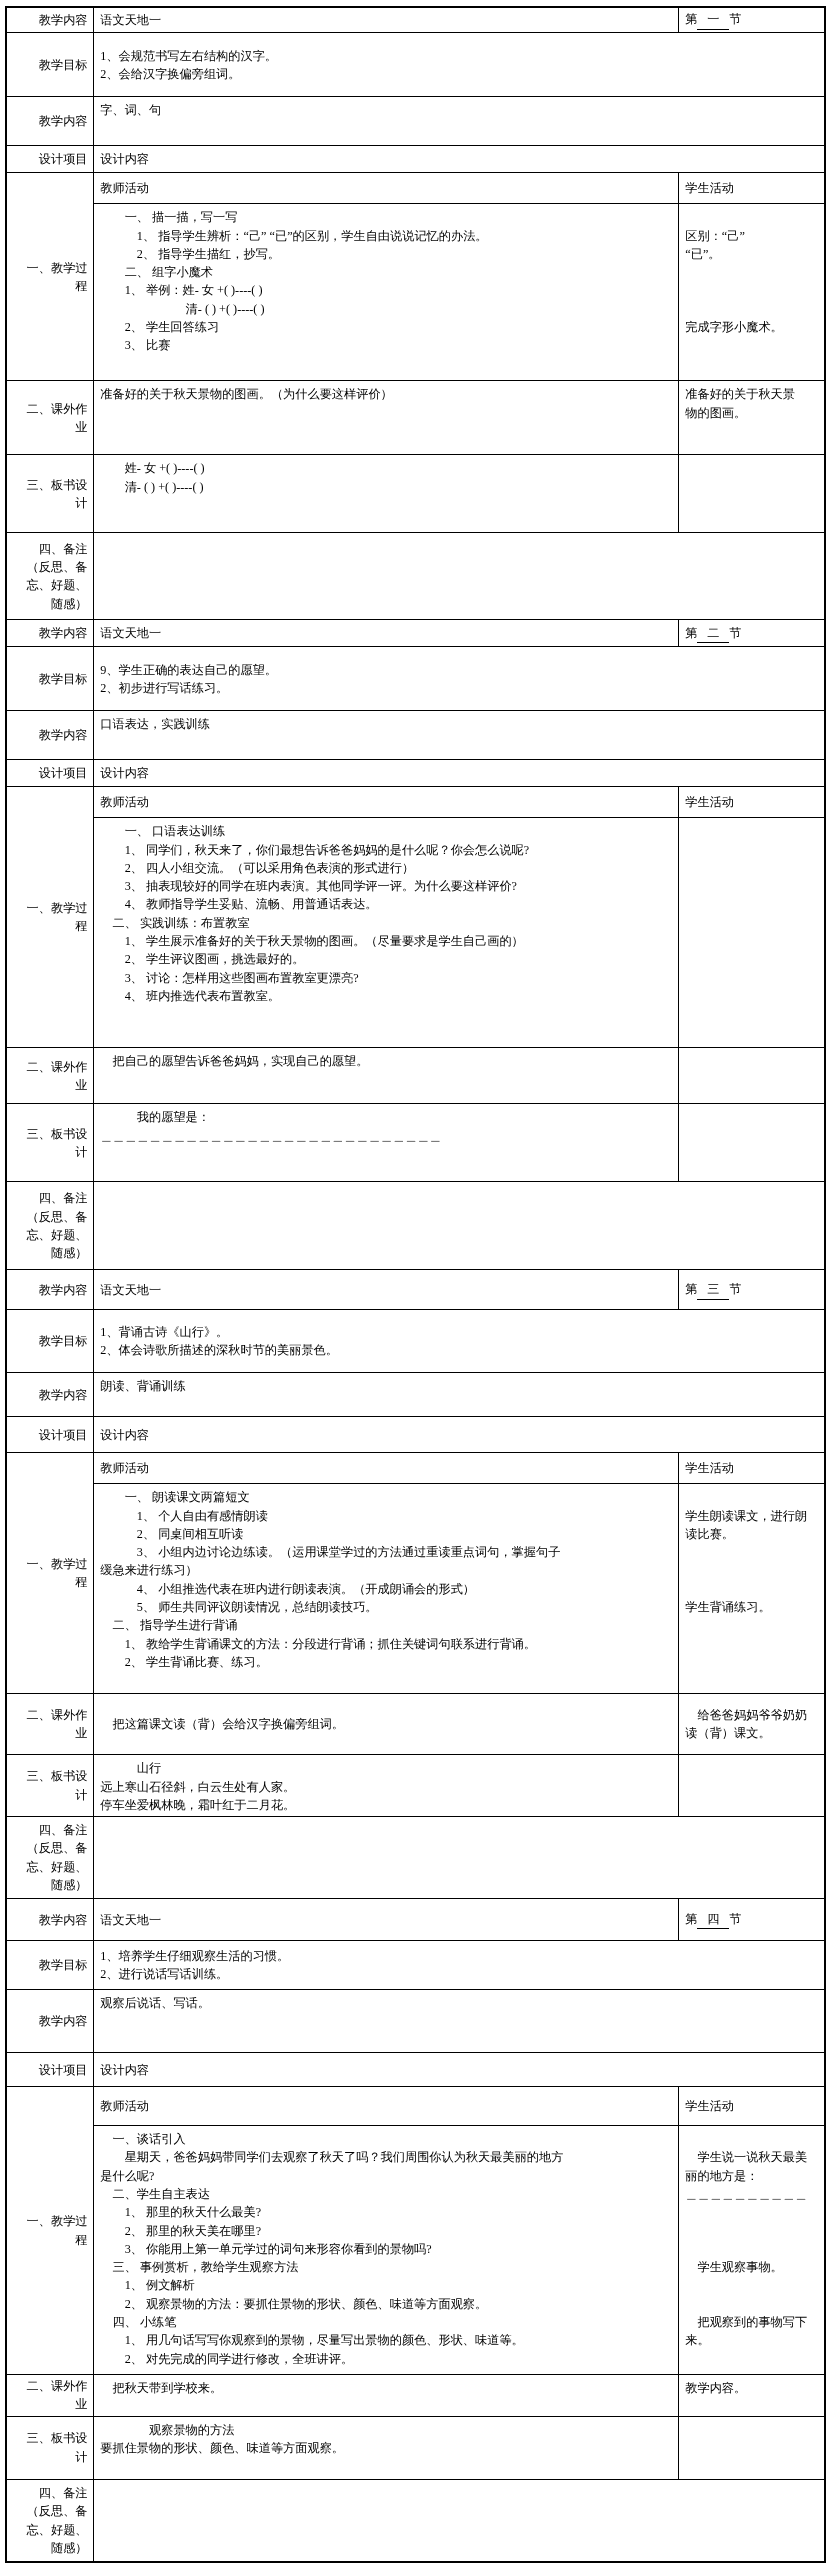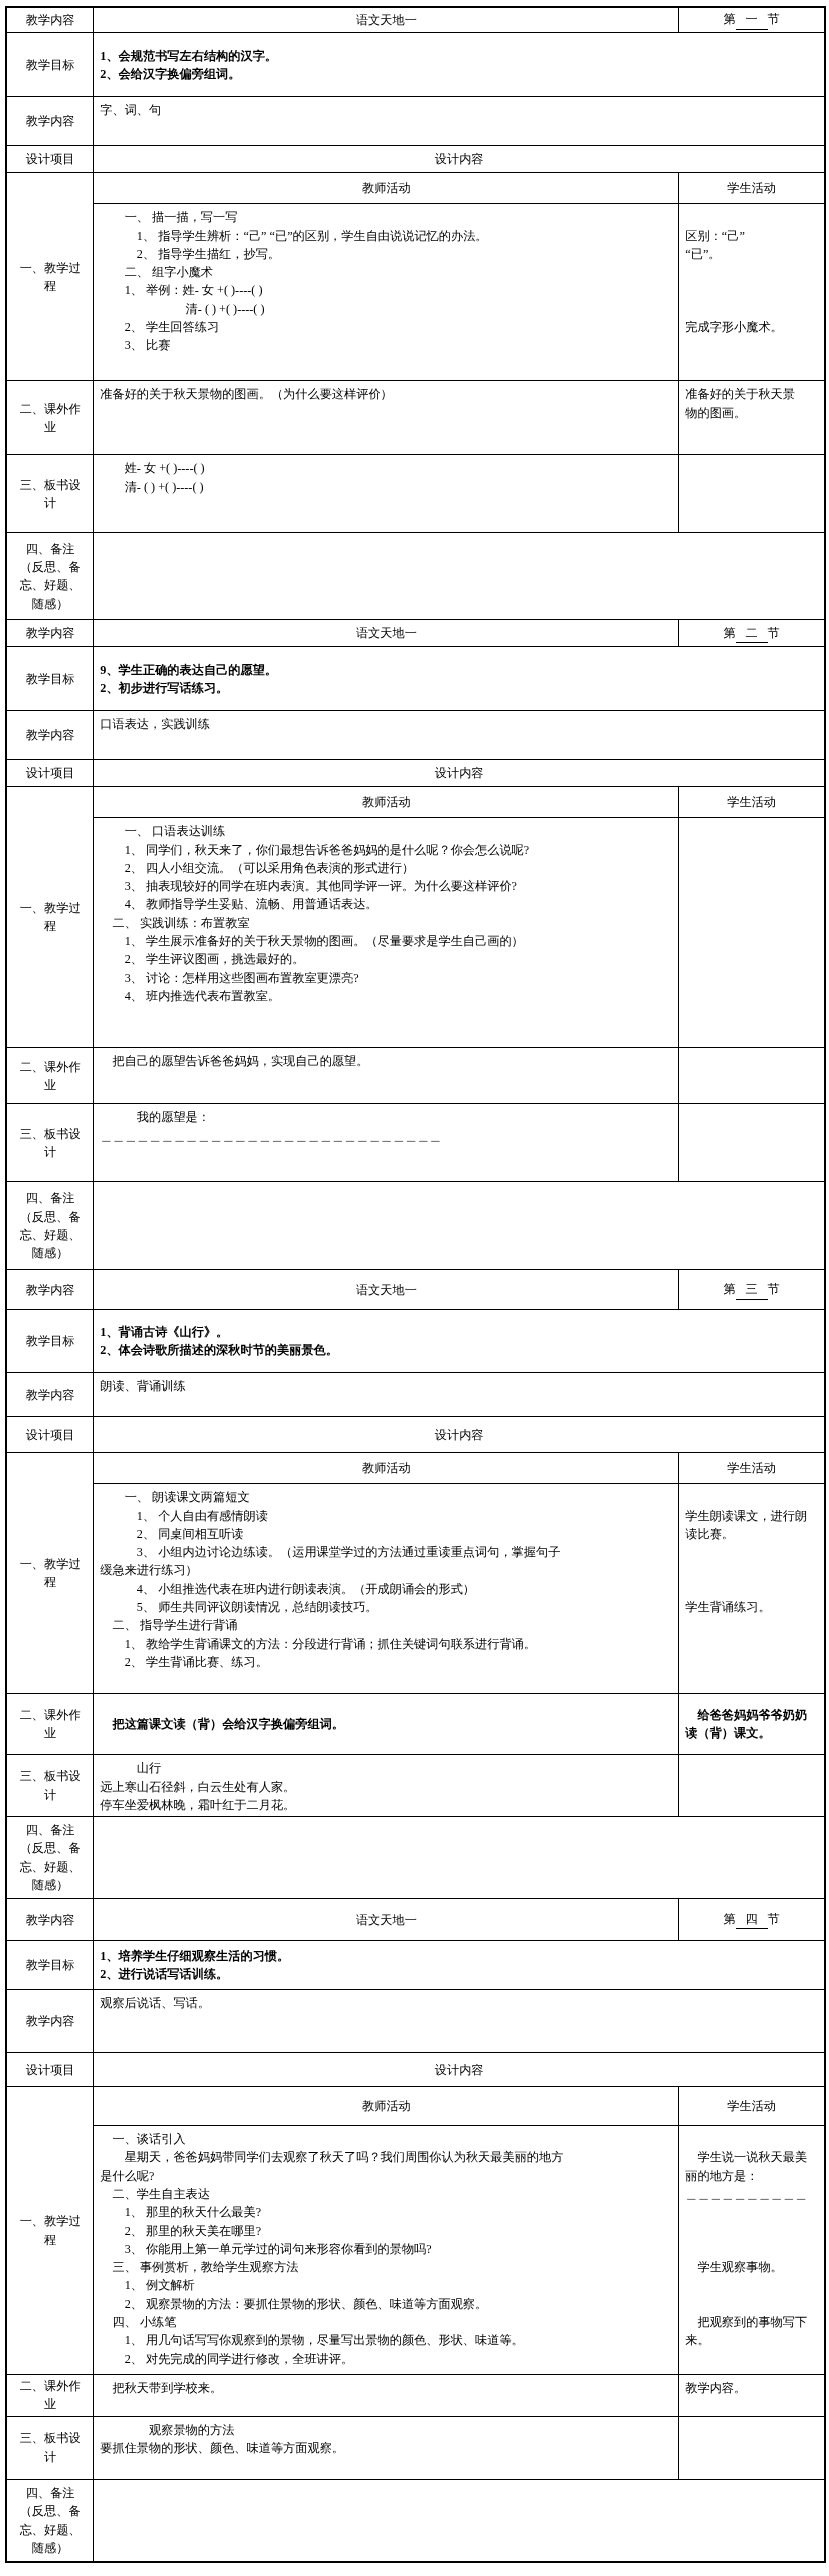--- a/index.html
+++ b/index.html
@@ -21,36 +21,34 @@
   td {
     border: 1px solid #000;
     font-size: 12.2px;
     line-height: 1.5;
     padding: 2px 5.9px;
     vertical-align: middle;
     overflow: hidden;
     word-break: break-all;
   }
   td.label {
-    text-align: center;
+    text-align: right;
     white-space: pre-wrap;
   }
   td.center {
-    text-align: center;
   }
   td.pre {
     white-space: pre-wrap;
     vertical-align: top;
     padding-top: 3.9px;
     margin-left: 39px;
   }
   td.mid-pre {
     white-space: pre-wrap;
     vertical-align: middle;
-    font-weight: bold;
   }
   span.pnum {
     display: inline-block;
     padding: 0 9.8px;
     border-bottom: 1px solid #000;
   }
 </style>
 </head>
 <body>
 

